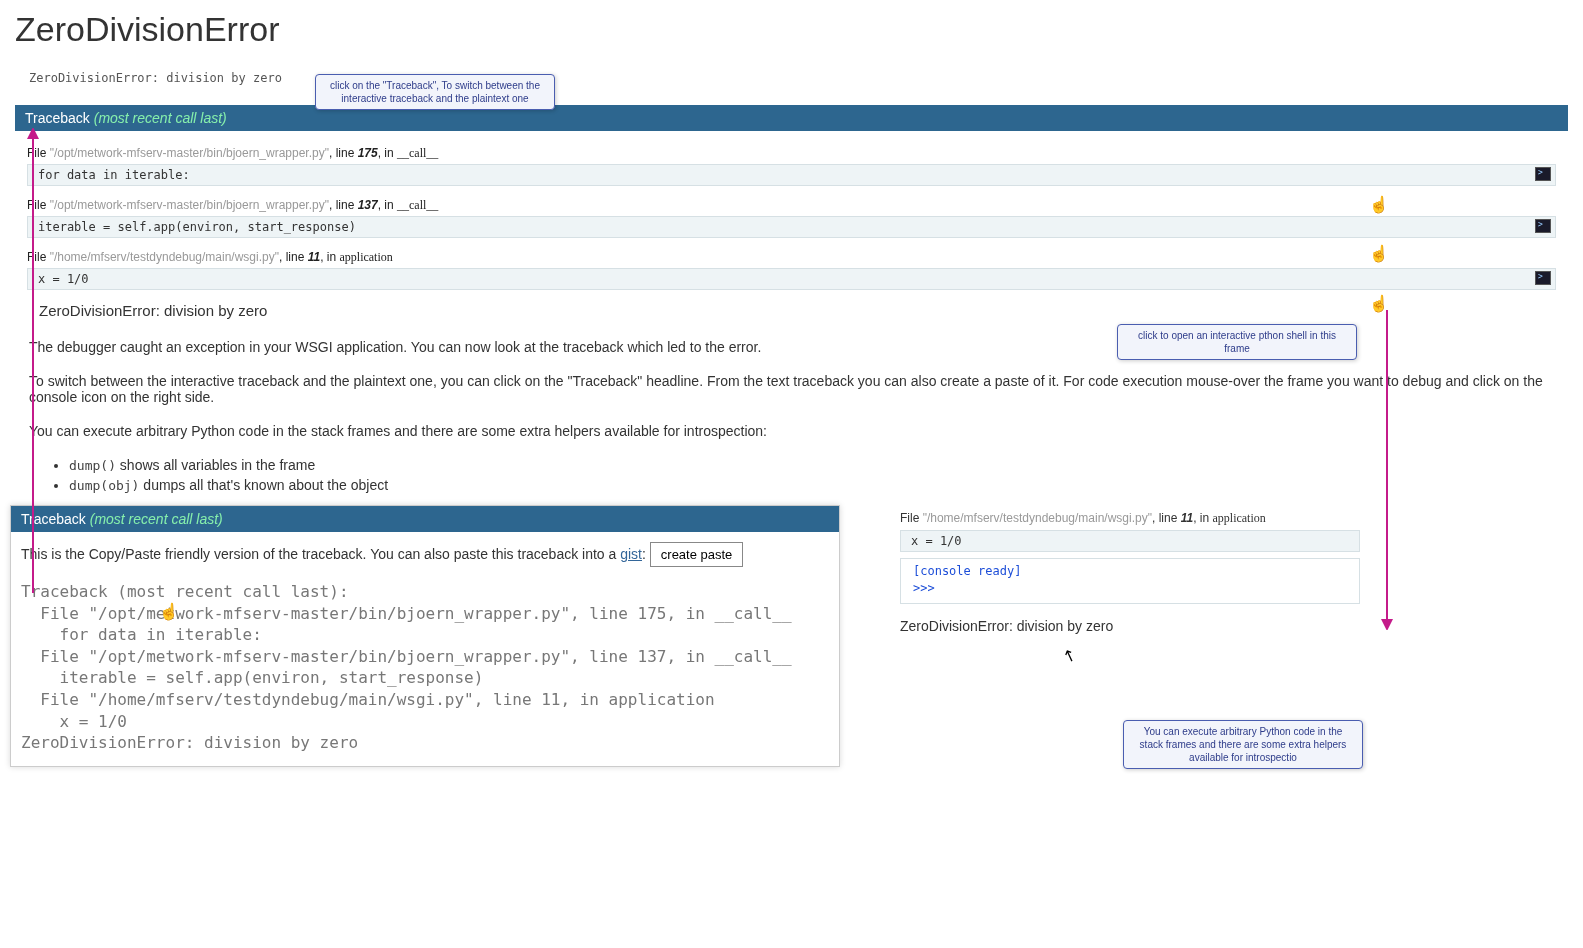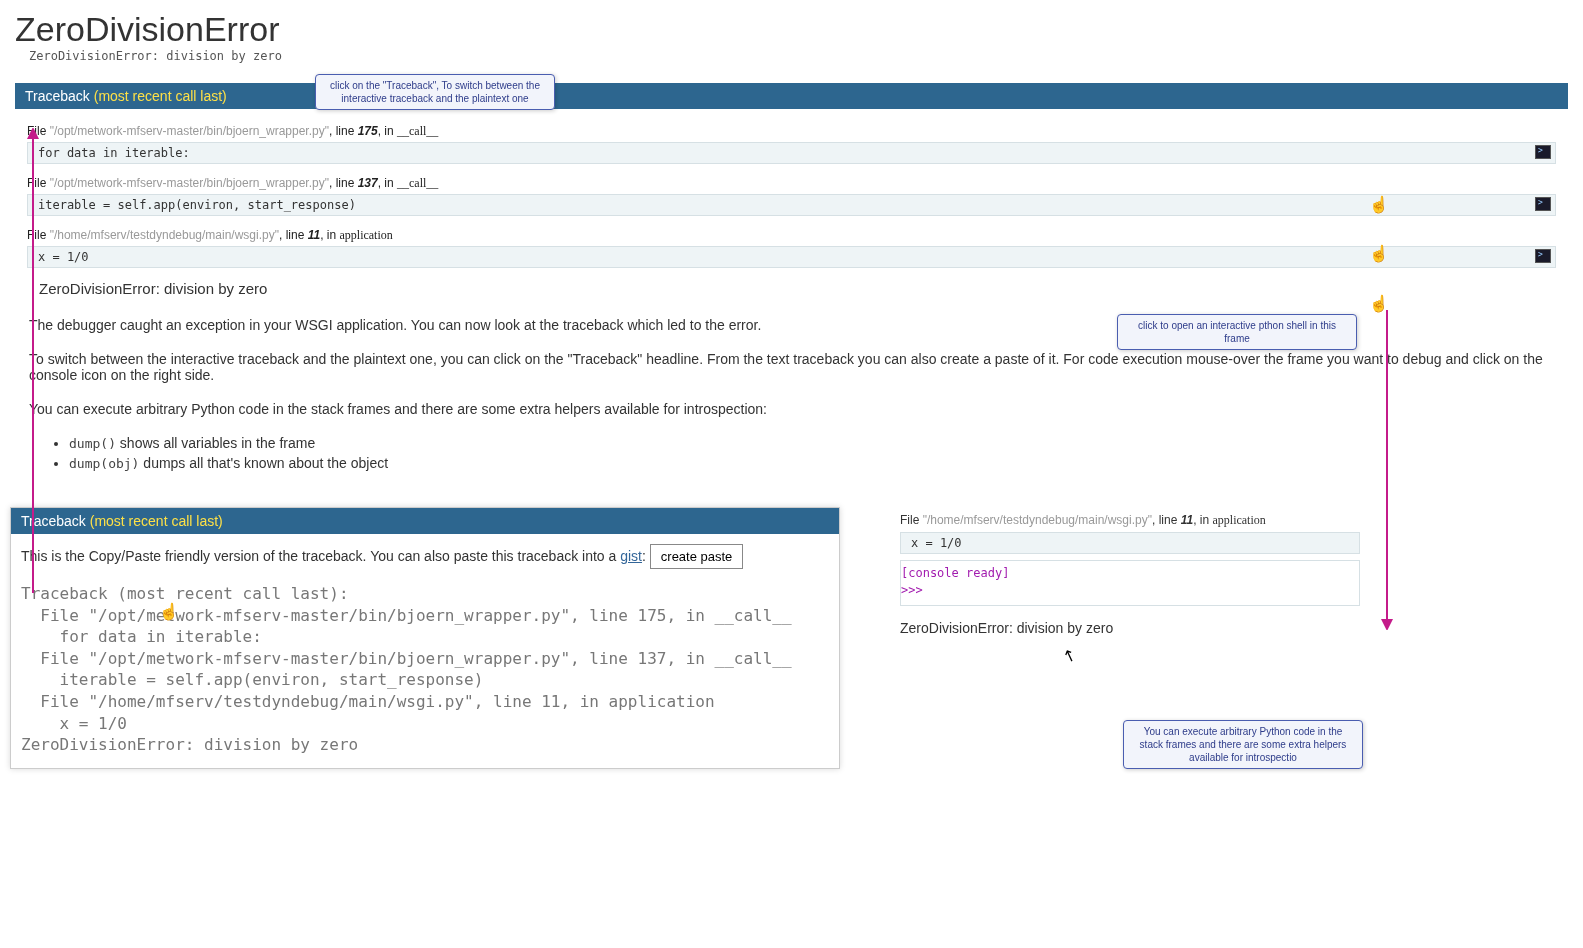--- a/index.html
+++ b/index.html
@@ -7,39 +7,40 @@
     font-family: Verdana, Geneva, sans-serif;
     font-size: 13px;
     background: #fff;
     color: #333;
     padding: 10px 15px;
   }
   h1 {
     font-size: 34px;
     font-weight: normal;
     color: #333;
-    margin-bottom: 0;
+    margin-bottom: 22px;
     font-family: Verdana, sans-serif;
   }
   .exception-msg {
     font-family: Consolas, monospace;
     font-size: 12px;
     color: #555;
     margin-left: 14px;
     margin-bottom: 20px;
   }
   .traceback-header {
     background: #2d668f;
     color: #fff;
     font-size: 14px;
     padding: 5px 10px;
     font-family: "Trebuchet MS", Verdana, sans-serif;
   }
   .traceback-header .recent {
-    color: #fde047;
+    color: #86efac;
+    font-style: italic;
   }
   .frames {
     margin: 15px 12px 5px 12px;
   }
   .frame-line {
     font-family: "Trebuchet MS", Verdana, sans-serif;
     font-size: 12px;
     color: #222;
     margin-bottom: 3px;
   }
@@ -80,21 +81,21 @@
     color: #333;
     margin: 8px 12px 20px 12px;
   }
   .description {
     font-family: "Trebuchet MS", Verdana, sans-serif;
     font-size: 14px;
     color: #333;
     margin: 0 14px;
   }
   .description p { margin-bottom: 18px; }
-  .description ul { margin: 0 0 36px 40px; }
+  .description ul { margin: 0 0 12px 40px; }
   .description li { margin-bottom: 4px; }
   .description code { font-family: Consolas, monospace; font-size: 13px; color: #444; }
   .footer {
     font-family: "Trebuchet MS", Verdana, sans-serif;
     color: #888;
     font-size: 12px;
     text-align: right;
     font-style: italic;
     margin: 6px 0 10px 0;
   }
@@ -145,24 +146,24 @@
   .console-code {
     background: #eef4f6;
     border: 1px solid #d6e0e4;
     font-family: Consolas, monospace;
     font-size: 12px;
     padding: 3px 10px;
     margin-bottom: 6px;
   }
   .console-shell {
     border: 1px solid #d6e0e4;
-    padding: 4px 8px 6px 0;
-    font-family: Consolas, monospace;
-    font-size: 12px;
-    color: #a21caf;
+    padding: 4px 8px 6px 12px;
+    font-family: Consolas, monospace;
+    font-size: 12px;
+    color: #1d4ed8;
     line-height: 1.4;
   }
   .console-err {
     font-family: "Trebuchet MS", Verdana, sans-serif;
     font-size: 14px;
     margin-top: 14px;
     color: #333;
   }
   
   .callout {
@@ -243,21 +244,21 @@
     <div class="console-btn"></div>
   </div>
 
   <div class="err-summary">ZeroDivisionError: division by zero</div>
 </div>
 
 <div class="cursor cursor-hand" style="top:185px; left:1354px;"></div>
 <div class="cursor cursor-hand" style="top:234px; left:1354px;"></div>
 <div class="cursor cursor-hand" style="top:284px; left:1354px;"></div>
 
-<div class="callout" style="top:304px; left:1102px; width:240px;">click to open an interactive pthon shell in this frame</div>
+<div class="callout" style="top:314px; left:1102px; width:240px;">click to open an interactive pthon shell in this frame</div>
 
 <div class="description">
   <p>The debugger caught an exception in your WSGI application. You can now look at the traceback which led to the error.</p>
   <p>To switch between the interactive traceback and the plaintext one, you can click on the "Traceback" headline. From the text traceback you can also create a paste of it. For code execution mouse-over the frame you want to debug and click on the console icon on the right side.</p>
   <p>You can execute arbitrary Python code in the stack frames and there are some extra helpers available for introspection:</p>
   <ul>
     <li><code>dump()</code><span> shows all variables in the frame</span></li>
     <li><code>dump(obj)</code><span> dumps all that's known about the object</span></li>
   </ul>
 </div>

